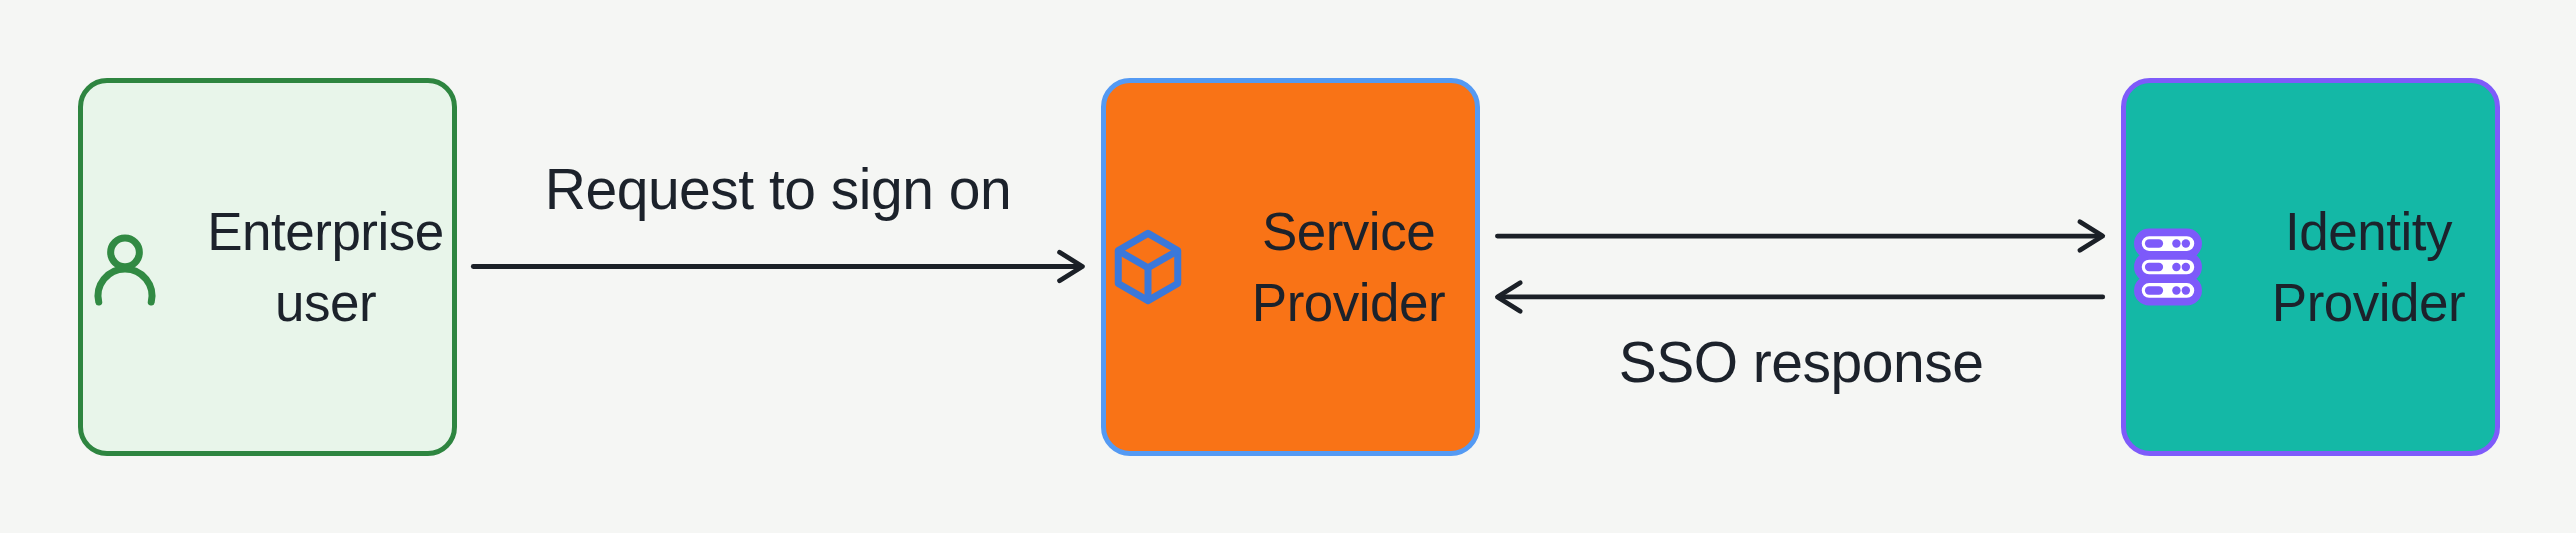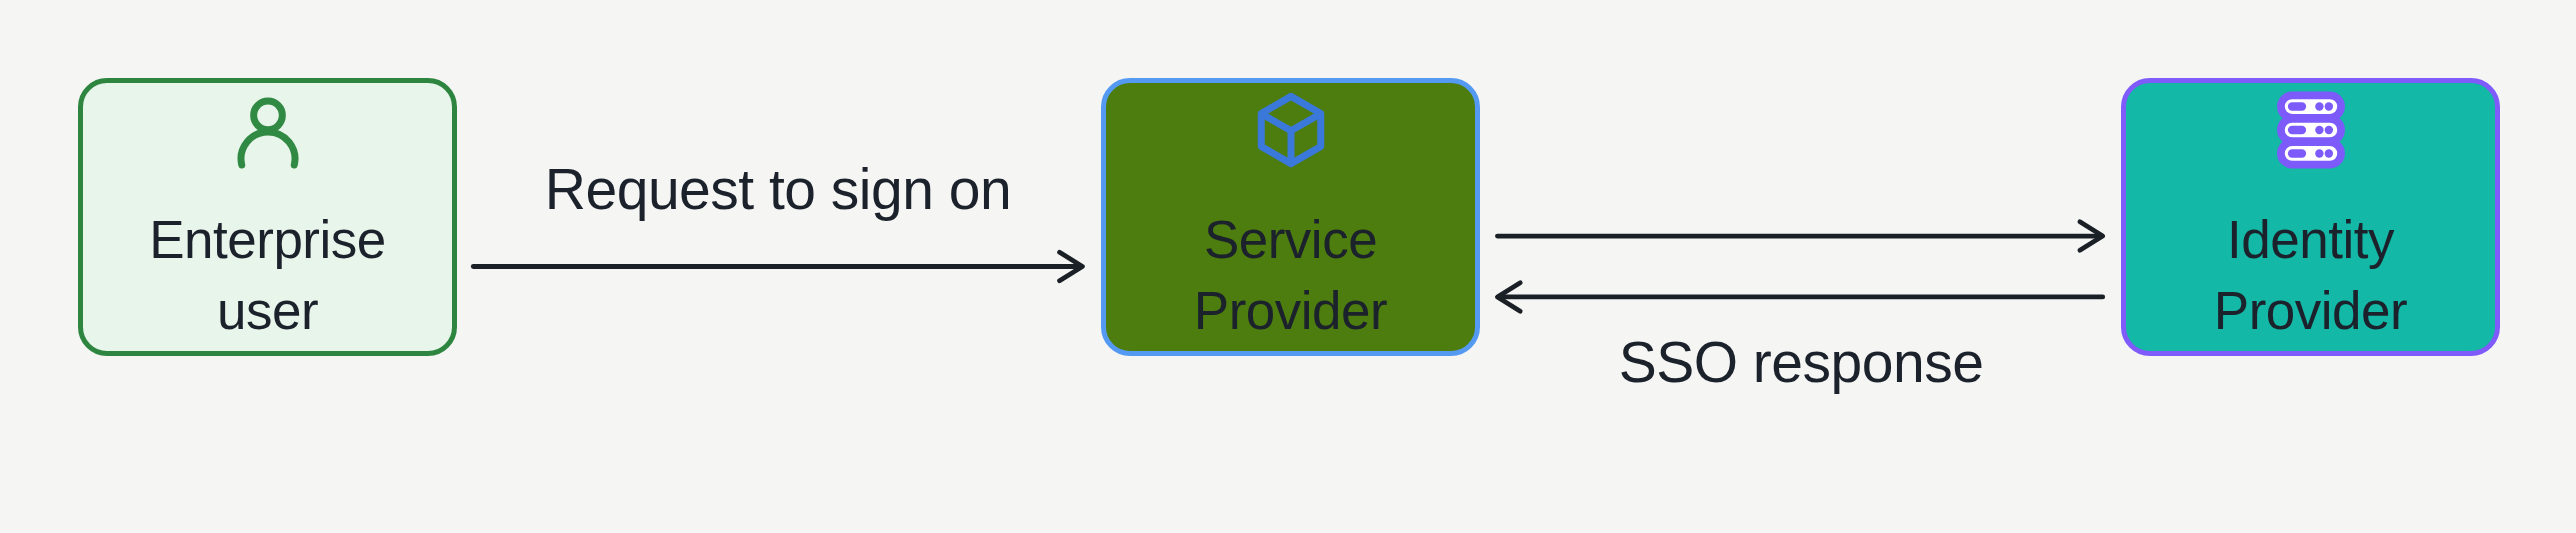--- a/index.html
+++ b/index.html
@@ -6,31 +6,31 @@
   body{
     width:2576px;height:533px;overflow:hidden;
     background:#f5f6f4;
     font-family:"Liberation Sans","DejaVu Sans",sans-serif;
     position:relative;
   }
   .canvas{position:relative;width:2576px;height:533px;}
   .arrows{position:absolute;left:0;top:0;width:2576px;height:533px;pointer-events:none;}
   .arrows path{fill:none;stroke:#1b2027;stroke-width:5;stroke-linecap:round;stroke-linejoin:round;}
   .node{
-    position:absolute;top:78px;width:379px;height:278px;
+    position:absolute;top:78px;width:379px;height:378px;
     box-sizing:border-box;border:5.7px solid;border-radius:29px;
-    display:flex;flex-direction:column;align-items:center;justify-content:center;gap:32px;
+    display:flex;flex-direction:row;align-items:center;justify-content:center;gap:32px;
   }
   .node .icon{width:84px;height:84px;flex:0 0 auto;display:block;}
   .node .label{
     font-size:53px;font-weight:500;line-height:1.34;color:#1c222b;
     text-align:center;max-width:314px;letter-spacing:-0.5px;
   }
   .node-green{left:78px;border-color:#2e8540;background:#e8f5ea;}
-  .node-blue{left:1101px;border-color:#549af3;background:#4d7c0f;}
+  .node-blue{left:1101px;border-color:#549af3;background:#f97316;}
   .node-purple{left:2121px;border-color:#7e5bfa;background:#14b8a6;}
   .edge-label{
     position:absolute;transform:translate(-50%,-50%);
     font-size:57px;font-weight:400;color:#1c222b;white-space:nowrap;letter-spacing:-0.5px;
   }
   .edge-label-1{left:778px;top:189px;}
   .edge-label-2{left:1801px;top:171px;}
   .edge-label-3{left:1801px;top:362px;text-align:right;}
 </style>
 </head>

